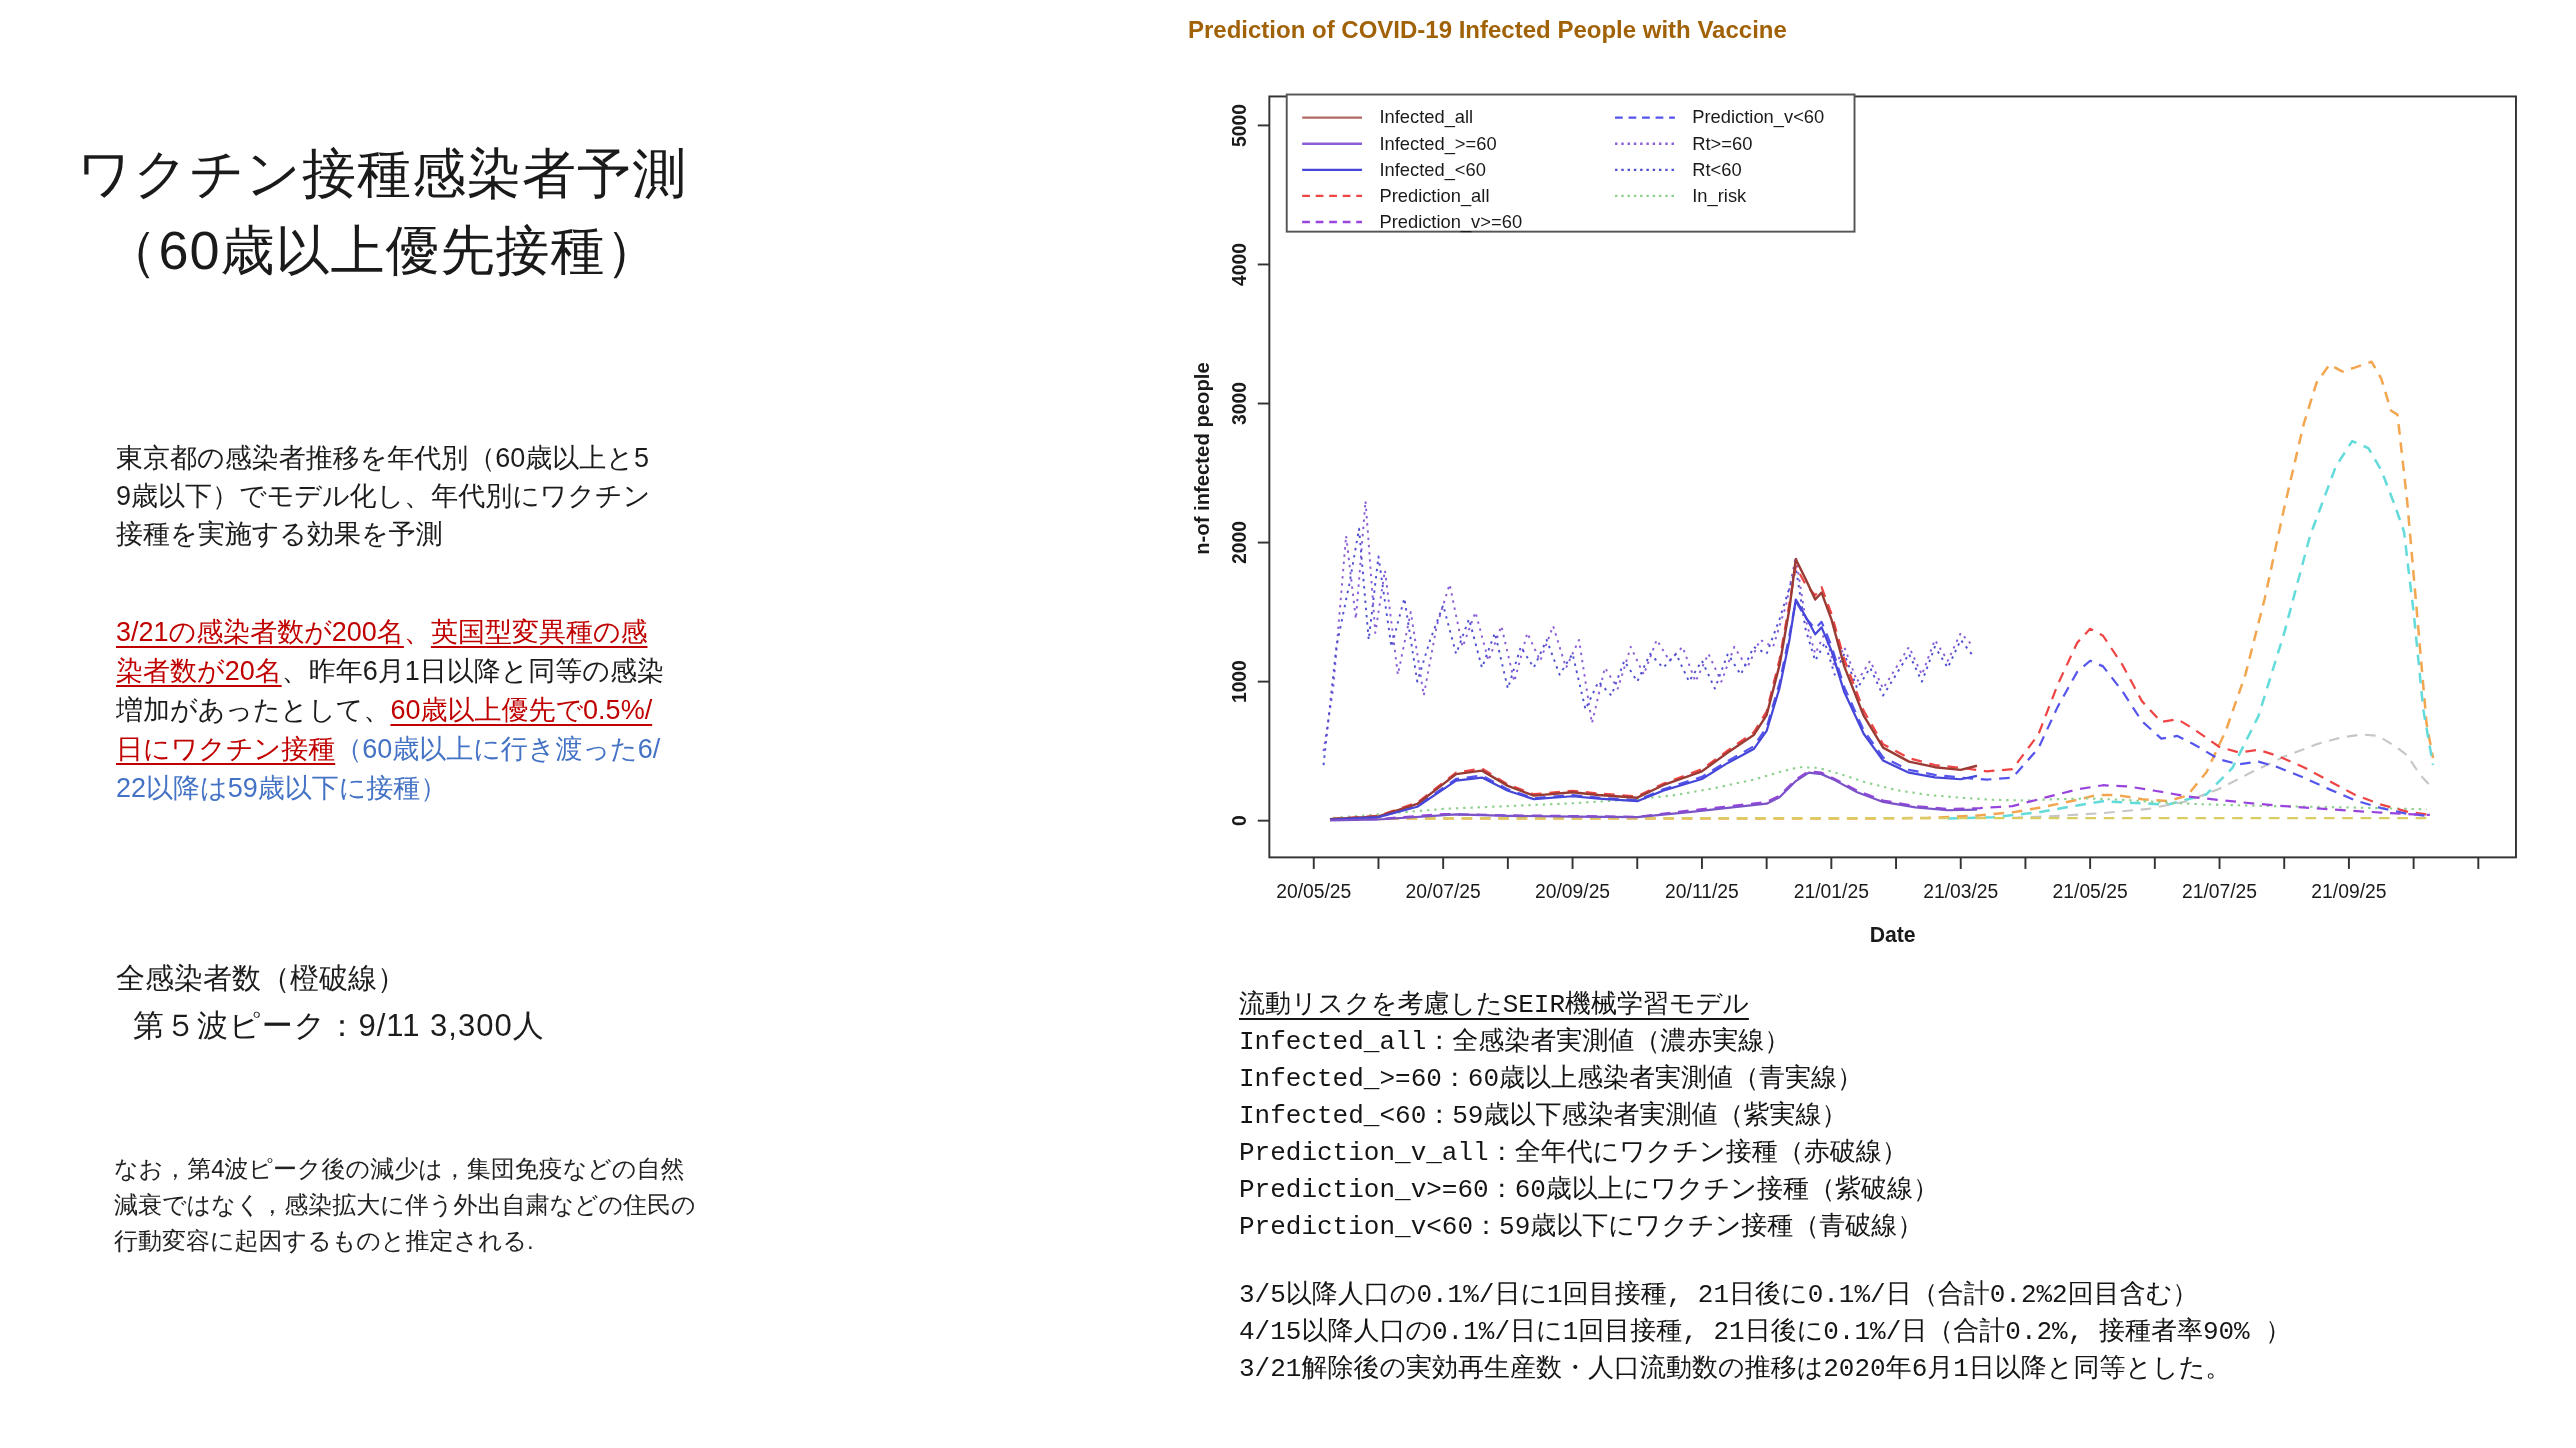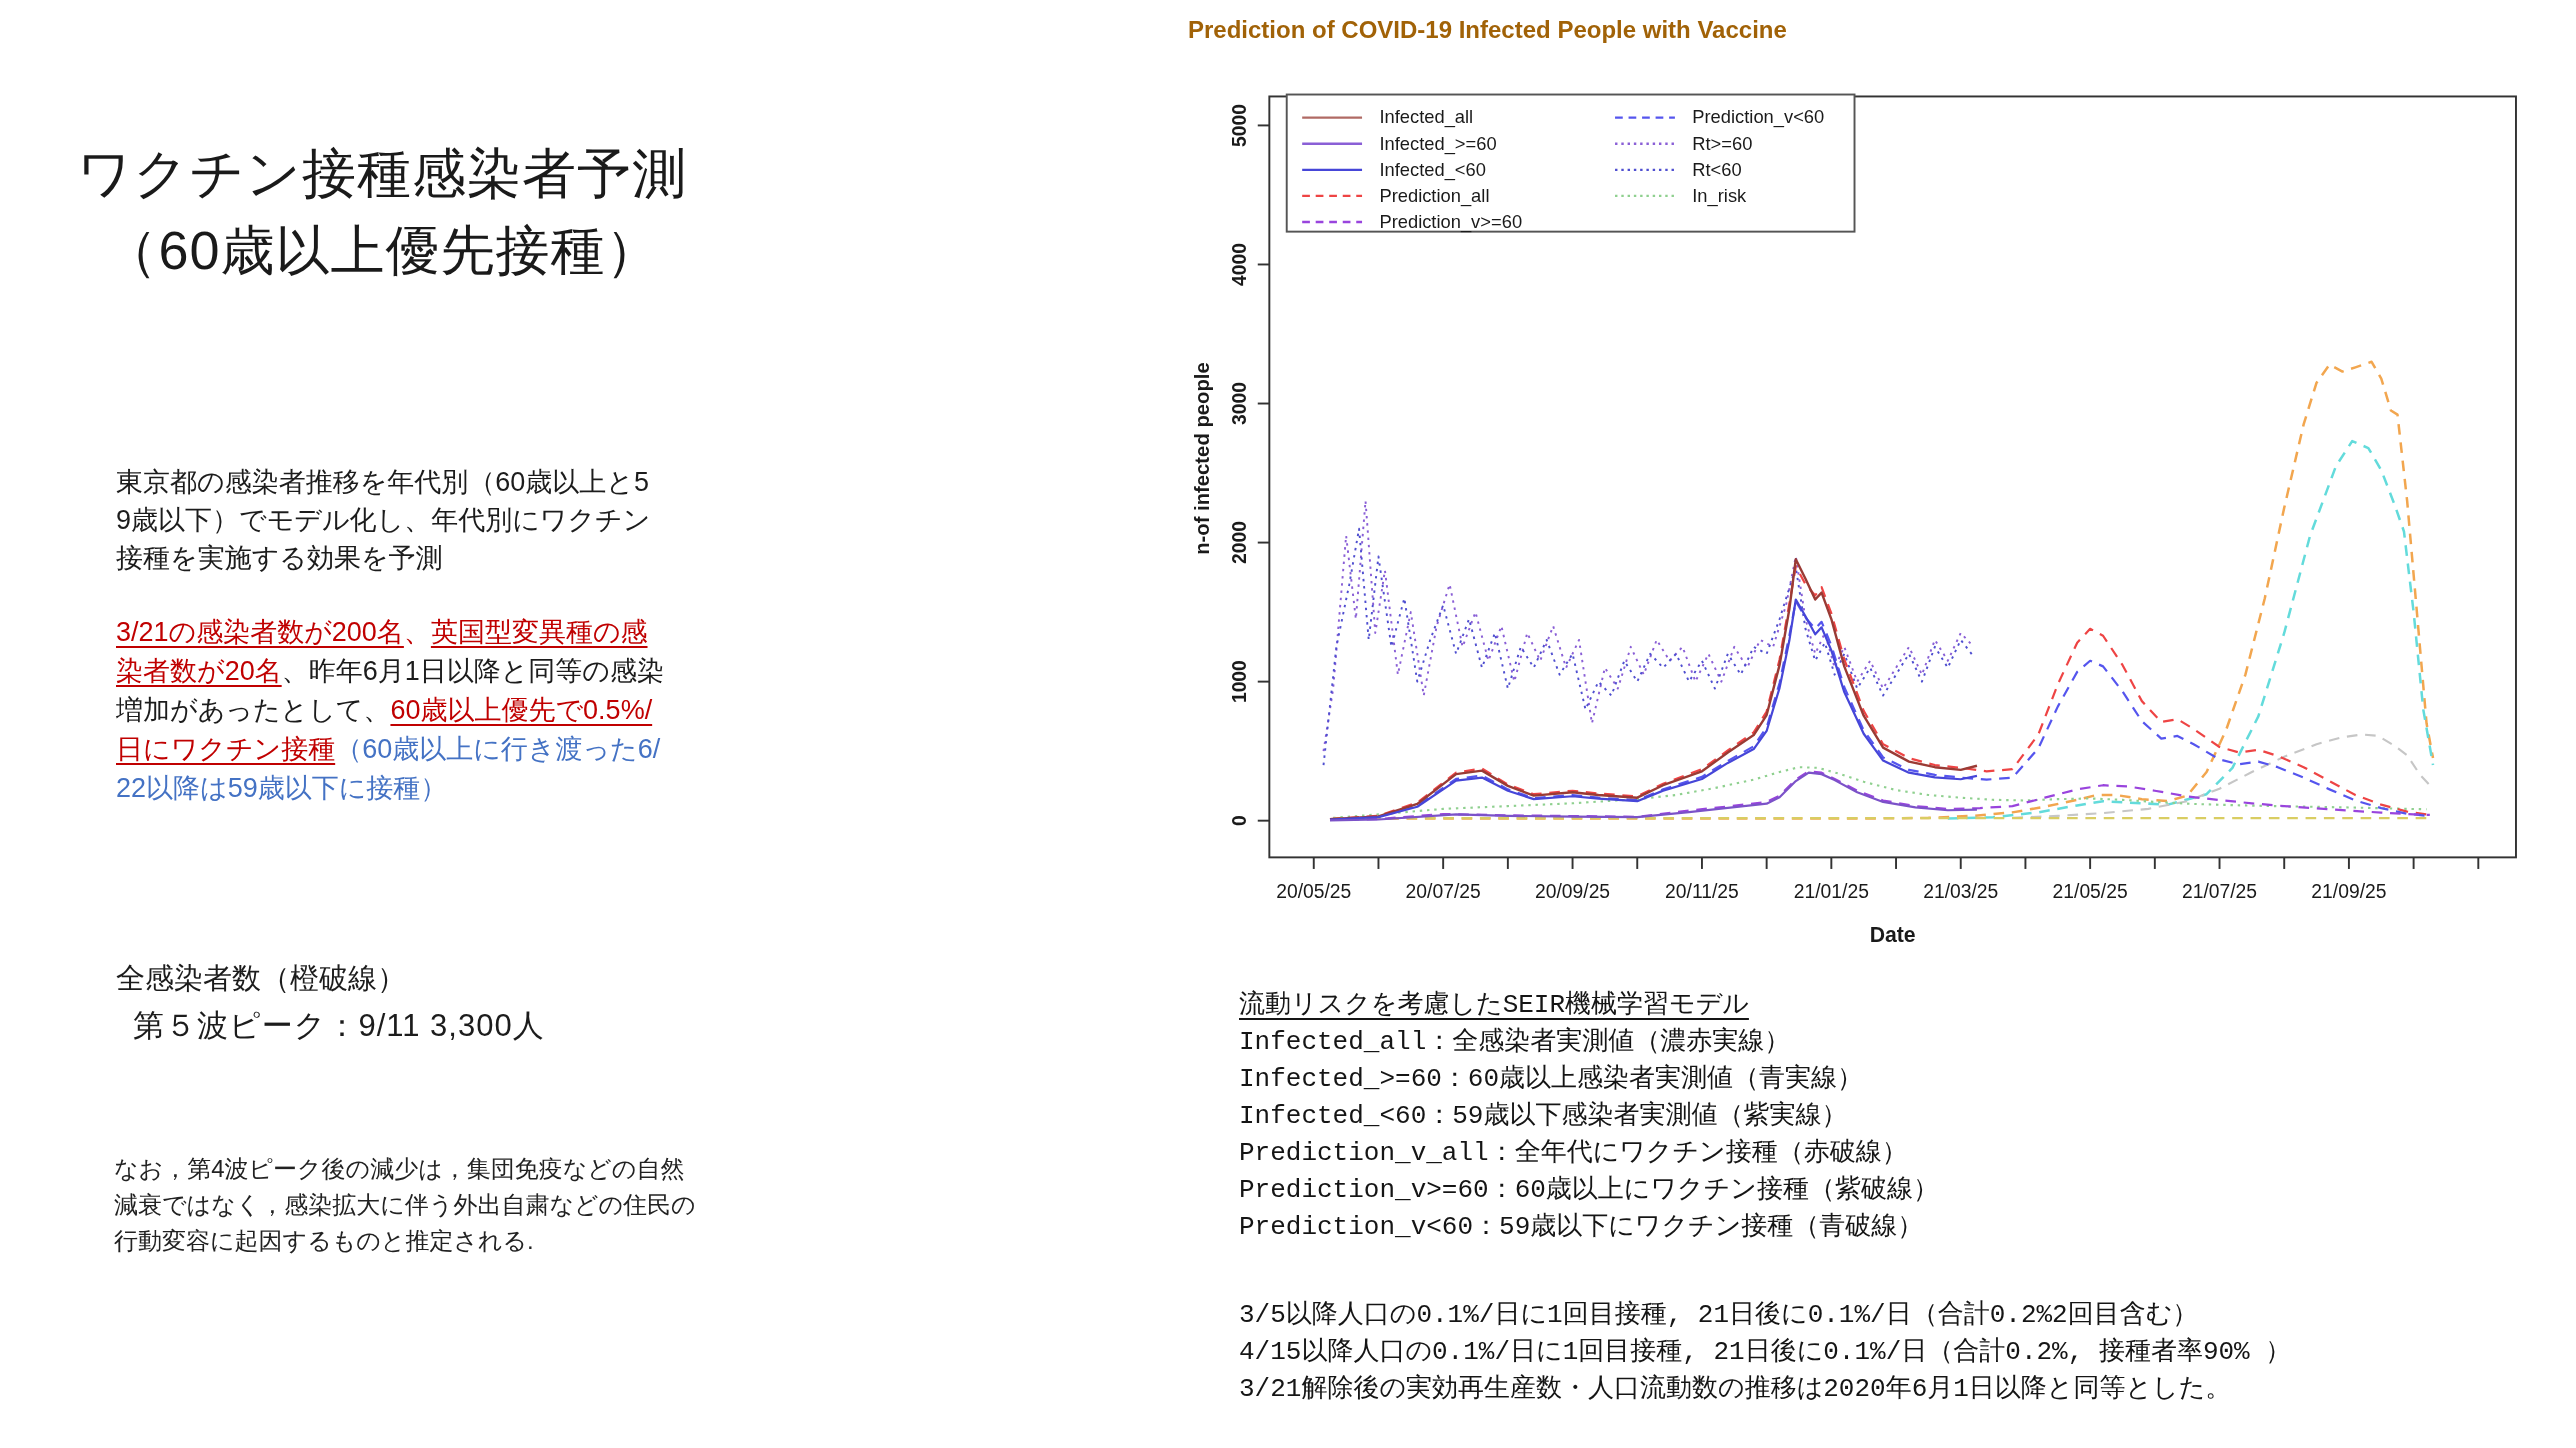--- a/index.html
+++ b/index.html
@@ -2,39 +2,39 @@
 <html><head>
 <meta charset="utf-8">
 <style>
   html,body{margin:0;padding:0;background:#ffffff;}
   .slide{position:relative;width:2576px;height:1449px;background:#ffffff;overflow:hidden;
          font-family:"Liberation Sans","DejaVu Sans",sans-serif;color:#111;}
   
   .title-block{position:absolute;left:68px;top:135px;width:628px;text-align:center;
                font-size:54px;line-height:77px;font-weight:400;letter-spacing:1px;color:#1a1a1a;}
   .intro{position:absolute;left:116px;top:439px;width:546px;font-size:27px;line-height:38px;
-         word-break:break-all;color:#1c1c1c;margin-top:24px;}
+         word-break:break-all;color:#1c1c1c;}
   .highlight{position:absolute;left:116px;top:613px;width:549px;font-size:27px;line-height:39px;
              word-break:break-all;}
   .seg-red{color:#c00000;}
   .seg-black{color:#1c1c1c;}
   .seg-blue{color:#4472c4;}
   .seg-u{text-decoration:underline;text-decoration-thickness:1.9px;text-underline-offset:4.8px;}
   .orange-label{position:absolute;left:116px;top:932px;font-size:29px;color:#1c1c1c;margin-top:27px;}
   .peak-label{position:absolute;left:133px;top:1005px;font-size:31px;color:#1c1c1c;letter-spacing:1px;}
   .note{position:absolute;left:114px;top:1151px;width:589px;font-size:24px;line-height:36px;
         word-break:break-all;color:#222;}
   
   .chart-title{position:absolute;left:1188px;top:15.5px;width:1362px;text-align:left;
                font-size:24px;font-weight:bold;color:#a16207;}
   #plot{position:absolute;left:1188px;top:53px;}
   
   .model-block{position:absolute;left:1239px;top:987px;width:1294px;font-size:26px;line-height:37px;color:#151515;}
   .model-title{text-decoration:underline;text-underline-offset:5.8px;}
-  .assump-block{position:absolute;left:1239px;top:1277px;width:1314px;font-size:26px;line-height:37px;color:#151515;margin-top:20px;}
+  .assump-block{position:absolute;left:1239px;top:1277px;width:1314px;font-size:26px;line-height:37px;color:#151515;}
   .tline{white-space:nowrap;font-family:Liberation Mono, monospace;}
 </style>
 </head>
 <body>
 
 <div class="slide">
 
   <div class="title-block">
     <div>ワクチン接種感染者予測</div>
     <div>（60歳以上優先接種）</div>

